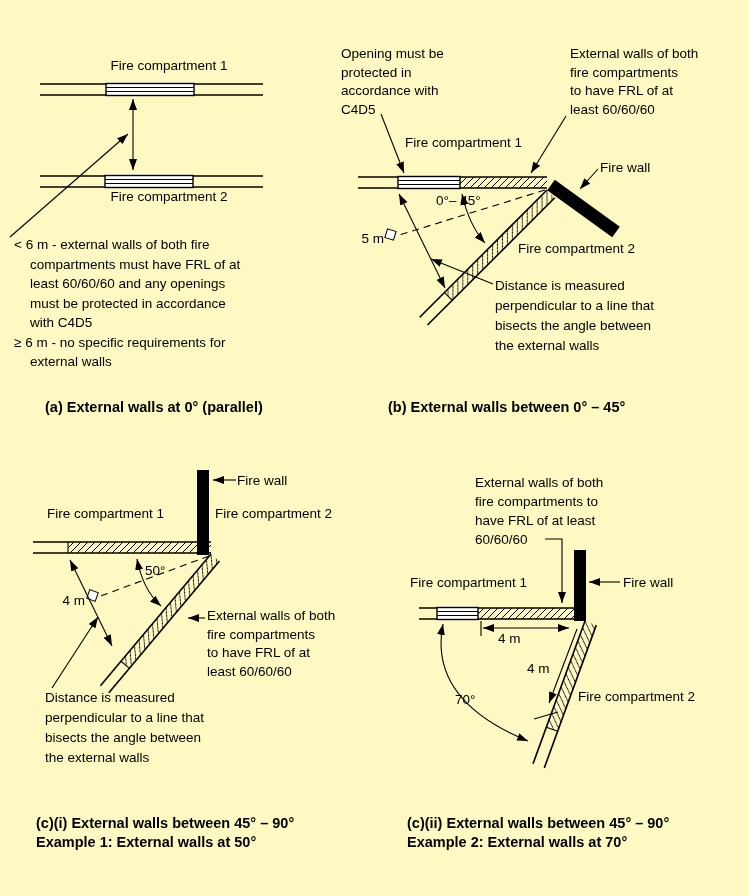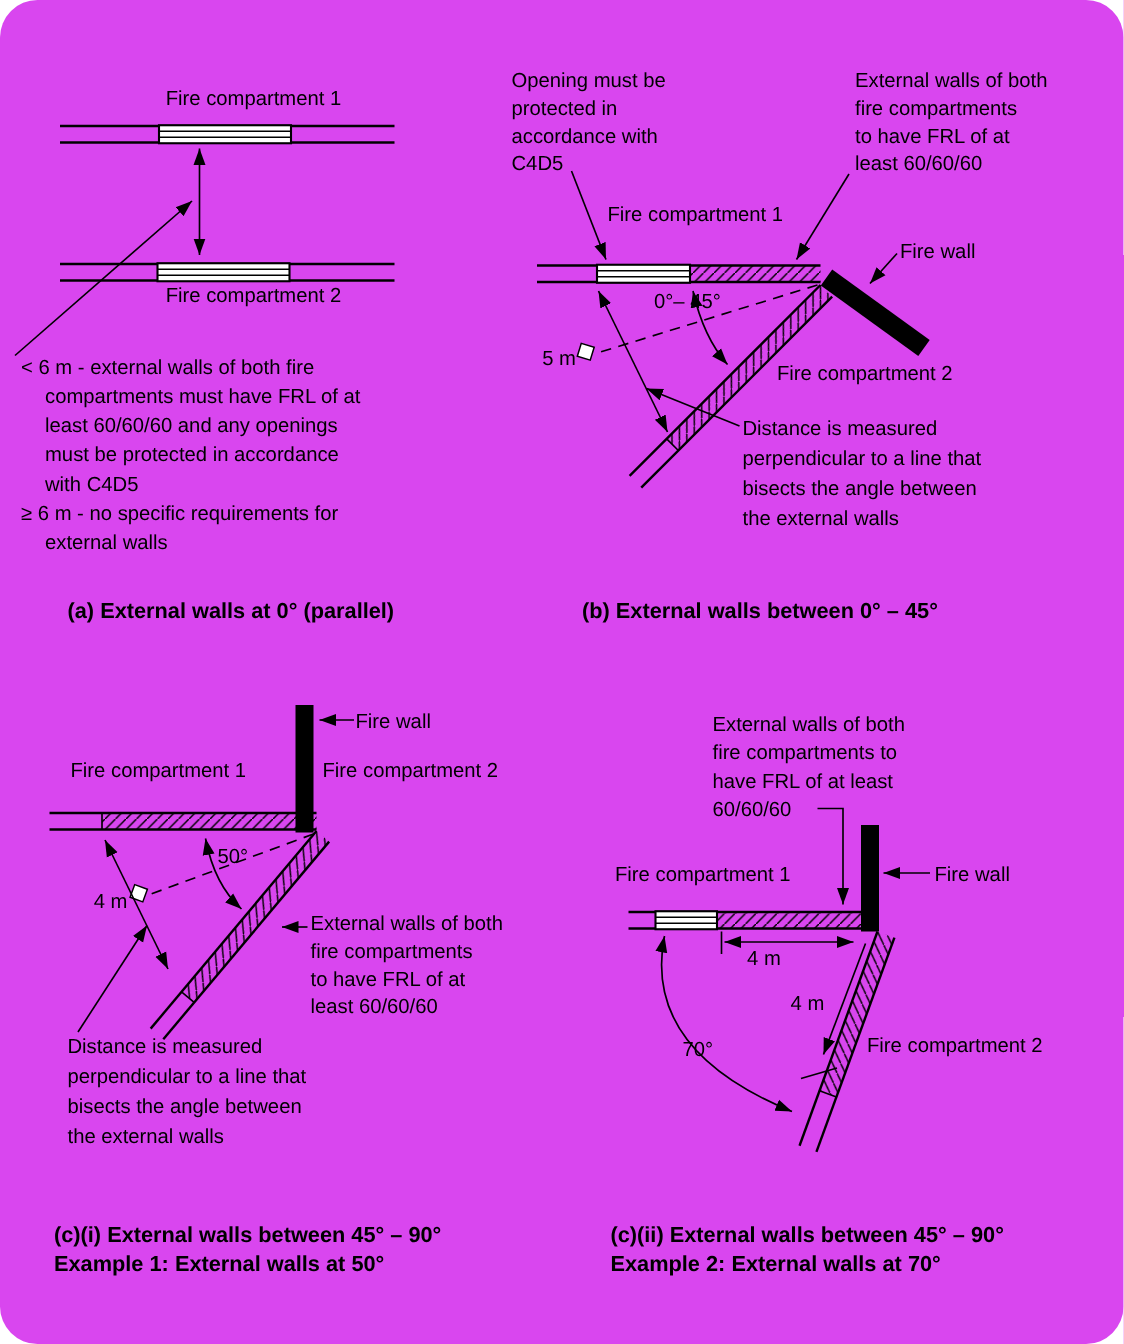--- a/index.html
+++ b/index.html
@@ -1,17 +1,17 @@
 <!DOCTYPE html>
 <html><head>
 <meta charset="utf-8">
 <style>
   html,body{margin:0;padding:0;background:#fff;}
-  #stage{position:relative;width:749px;height:896px;background:#d946ef;overflow:hidden;
-         font-family:"Liberation Sans",sans-serif;border-radius:25px;}
+  #stage{position:relative;width:749px;height:896px;background:#fef9c3;overflow:hidden;
+         font-family:"Liberation Sans",sans-serif;}
   svg text{font-family:"Liberation Sans",sans-serif;font-size:13.5px;fill:#000;}
   svg text.cap{font-weight:bold;font-size:14.5px;}
   .thin{stroke:#000;stroke-width:1.1;fill:none;}
   .wall{stroke:#000;stroke-width:1.6;fill:none;}
   .dash{stroke:#000;stroke-width:1.1;fill:none;stroke-dasharray:7 5;}
 </style>
 </head>
 <body>
 
 <div id="stage">

